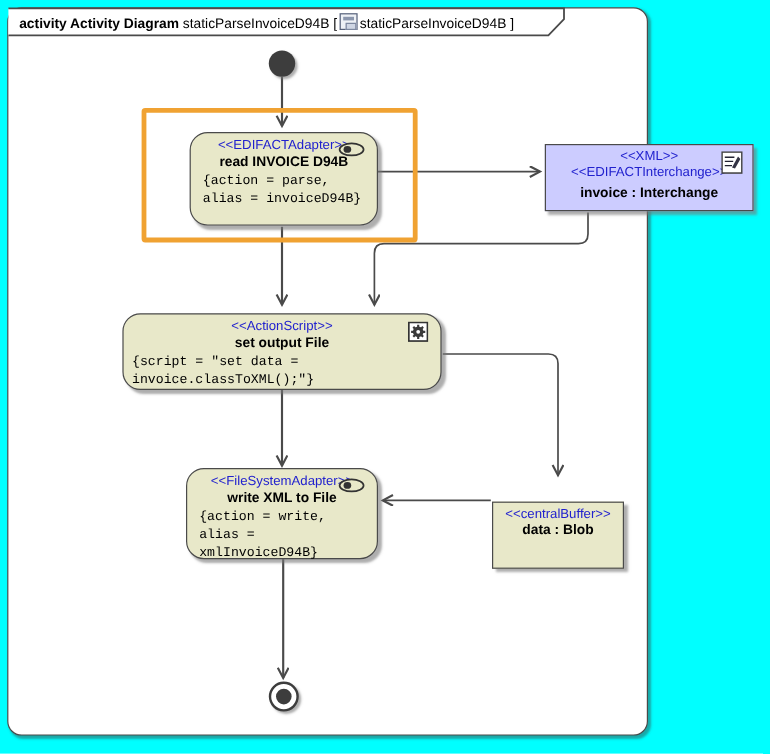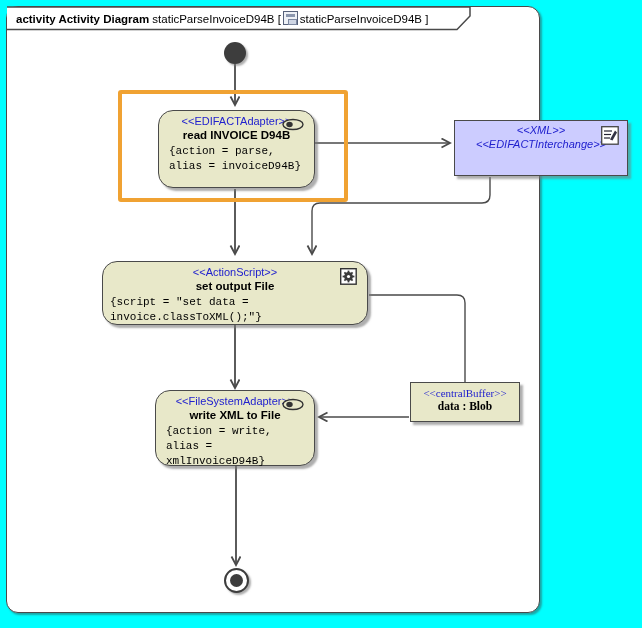--- a/index.html
+++ b/index.html
@@ -102,27 +102,27 @@
     padding: 3px 0 0 10px;
     line-height: 1.35;
     font-family: Liberation Mono, monospace;
   }
   .corner-icon {
     position: absolute;
     z-index: 5;
   }
 
   #node-read   { left: 158px; top: 110px; width: 157px; height: 78px; }
-  #node-invoice{ left: 454px; top: 120px; width: 174px; height: 56px; background: #CCCCFF; font-style: italic; }
+  #node-invoice{ left: 454px; top: 120px; width: 174px; height: 56px; background: #CCCCFF; }
   #node-invoice .stereo { padding-top: 3px; line-height: 1.25; }
   #node-invoice .nname { padding-top: 3px; }
   #node-script { left: 102px; top: 261px; width: 266px; height: 64px; }
   #node-script .props { padding-left: 7px; }
   #node-write  { left: 155px; top: 390px; width: 160px; height: 76px; }
-  #node-buffer { left: 410px; top: 382px; width: 110px; height: 40px; font-family: Liberation Serif, serif; }
+  #node-buffer { left: 410px; top: 418px; width: 110px; height: 56px; }
   #node-buffer .nname { padding-top: 1px; }
 
   .initial-node {
     position: absolute;
     left: 224px; top: 42px;
     width: 22px; height: 22px;
     border-radius: 50%;
     background: #3D3D3D;
     box-shadow: 2px 2px 2px rgba(120,120,120,0.6);
     z-index: 4;
@@ -206,20 +206,21 @@
   <div class="node" id="node-invoice">
     <div class="stereo">&lt;&lt;XML&gt;&gt;</div>
     <div class="stereo" style="padding-top:0;">&lt;&lt;EDIFACTInterchange&gt;&gt;</div>
     <svg class="corner-icon" style="right:8px; top:5px;" width="18" height="19">
       <rect x="0.7" y="0.7" width="16.5" height="17.5" fill="#FFFFFF" stroke="#444" stroke-width="1.3"></rect>
       <line x1="3" y1="5" x2="11" y2="5" stroke="#223" stroke-width="1.2"></line>
       <line x1="3" y1="8.5" x2="10" y2="8.5" stroke="#223" stroke-width="1.2"></line>
       <line x1="3" y1="12" x2="9" y2="12" stroke="#223" stroke-width="1.2"></line>
       <polygon points="9,13.5 14,4.5 16,6.5 11.5,14.5" fill="#334"></polygon>
     </svg>
+    <div class="nname">invoice : Interchange</div>
   </div>
 
   <div class="node rounded" id="node-script">
     <div class="stereo">&lt;&lt;ActionScript&gt;&gt;</div>
     <svg class="corner-icon" style="right:10px; top:6px;" width="17" height="17">
       <rect x="0.7" y="0.7" width="15.5" height="15.5" fill="#FFFFFF" stroke="#333" stroke-width="1.4"></rect>
       <circle cx="8.5" cy="8.5" r="4.4" fill="#3a3a3a"></circle>
       <g stroke="#3a3a3a" stroke-width="1.8">
         <line x1="8.5" y1="2.6" x2="8.5" y2="14.4"></line>
         <line x1="2.6" y1="8.5" x2="14.4" y2="8.5"></line>

